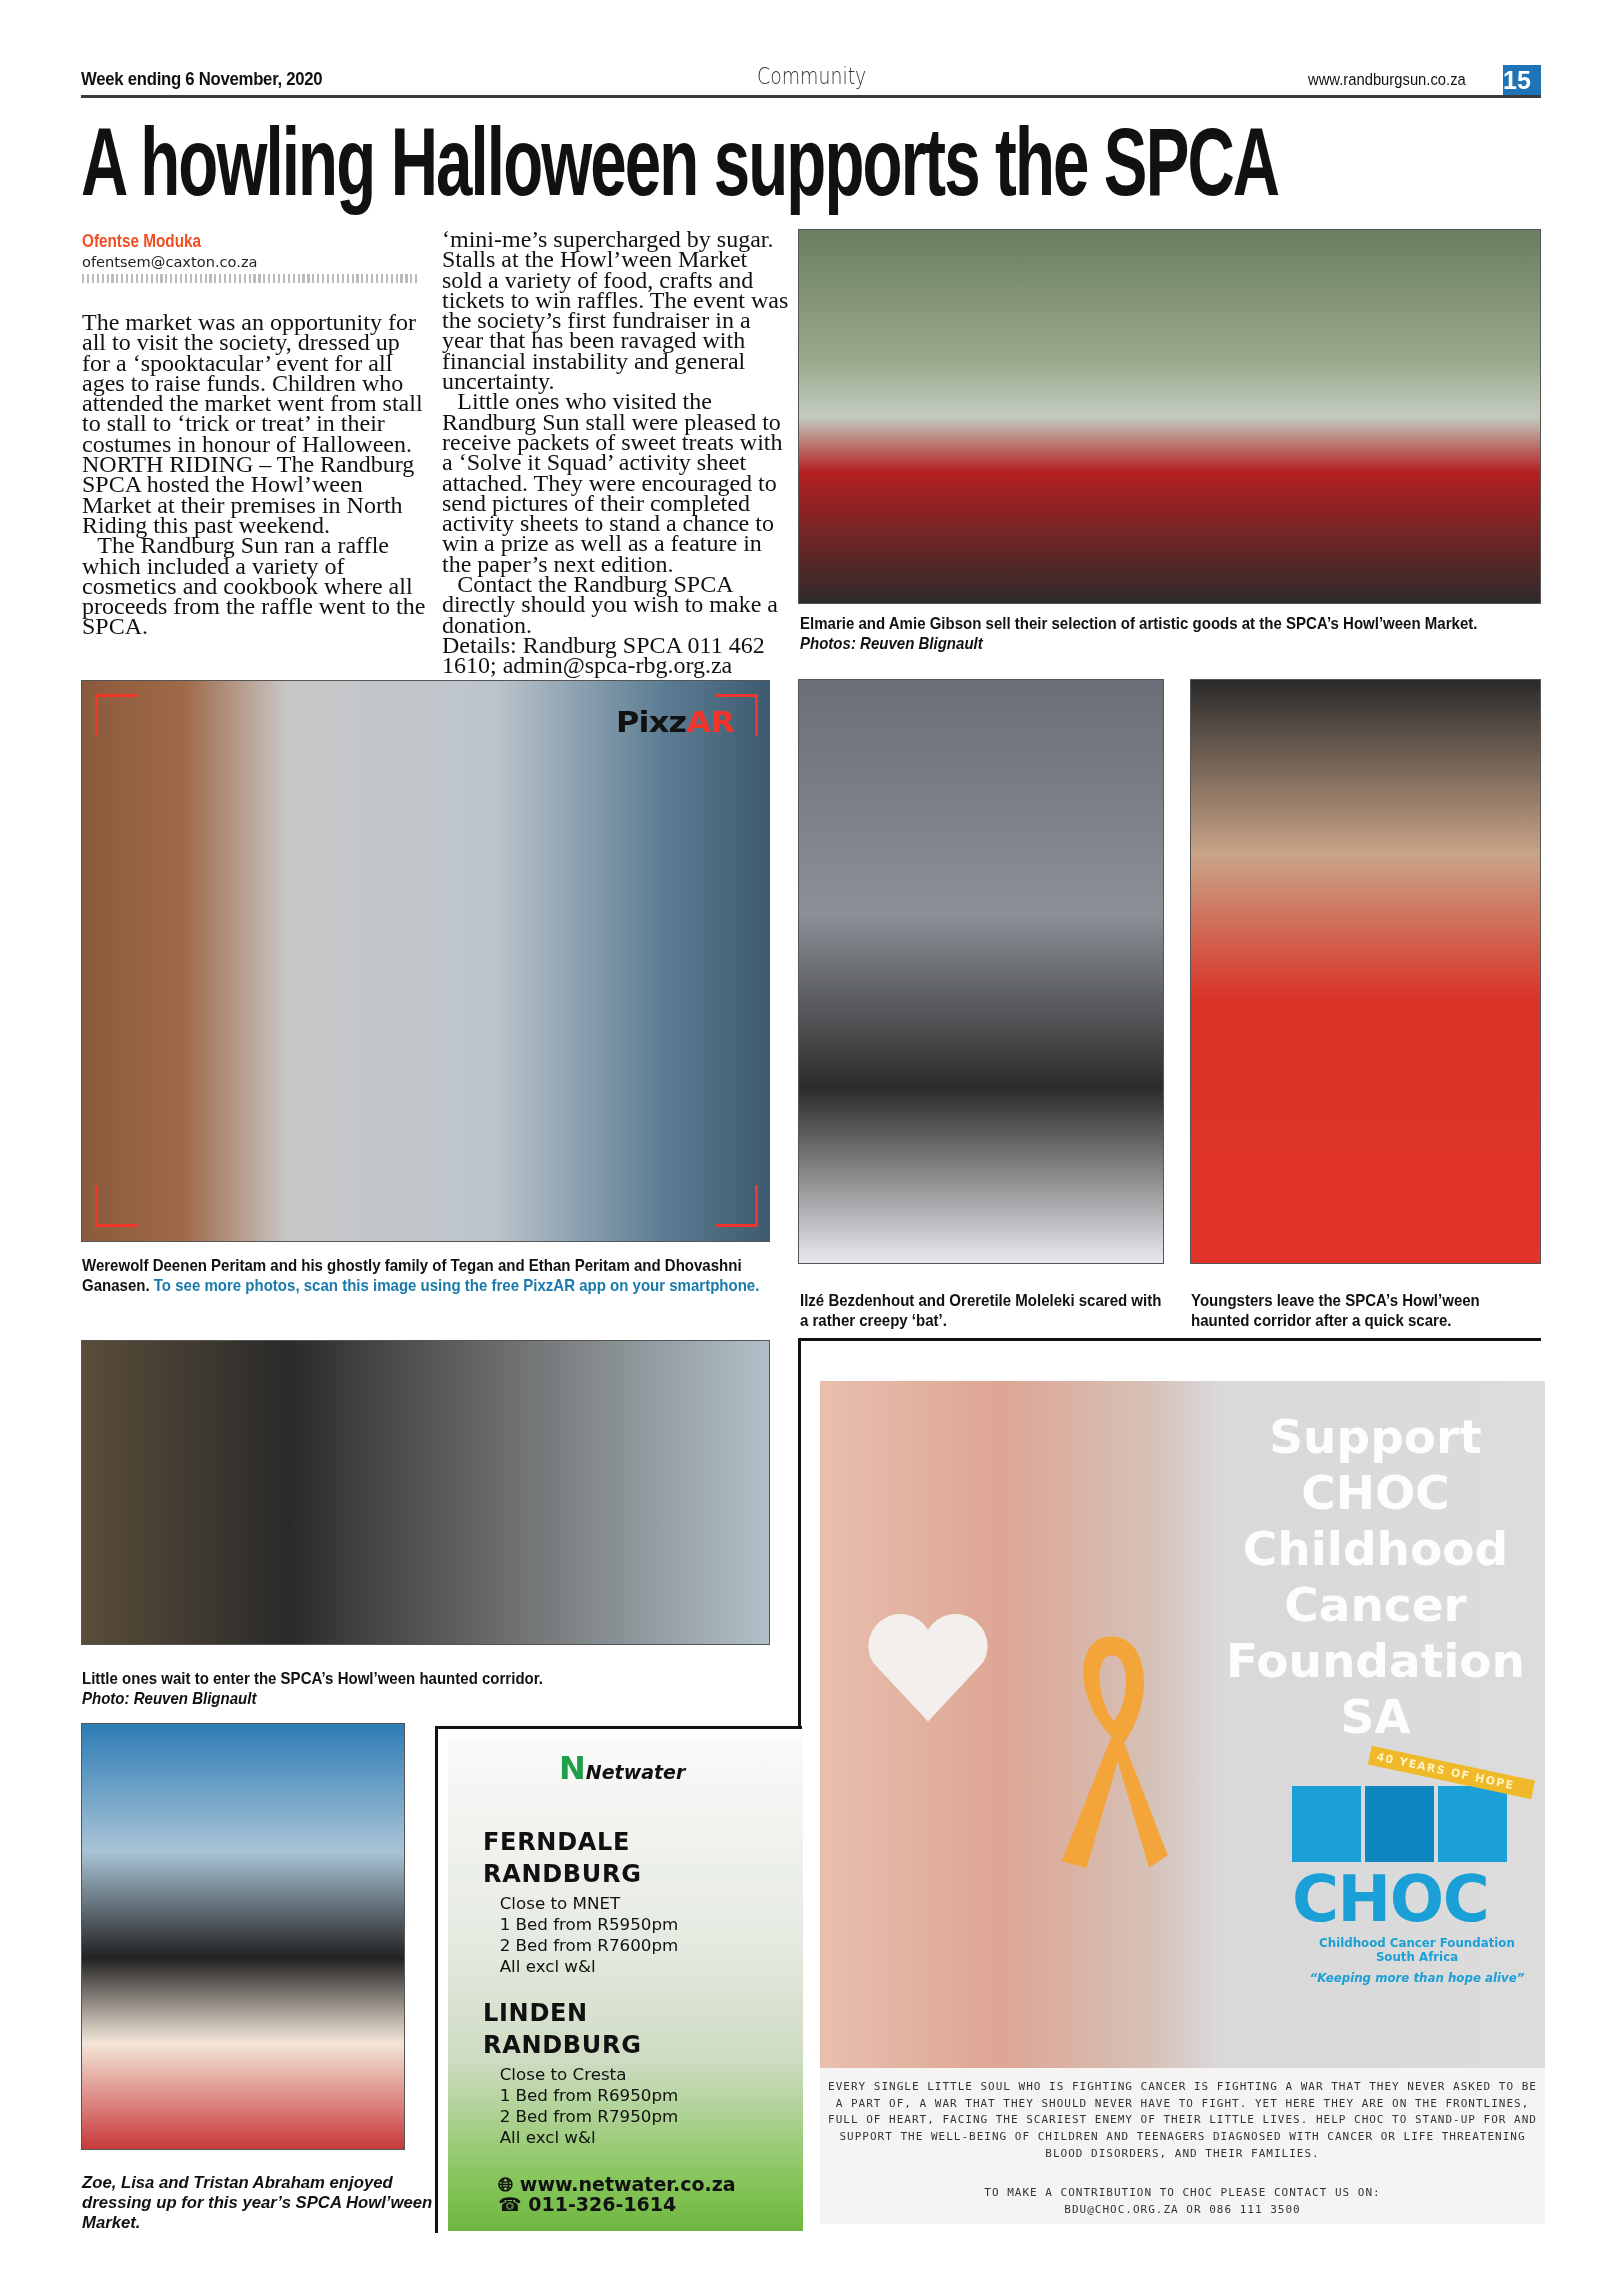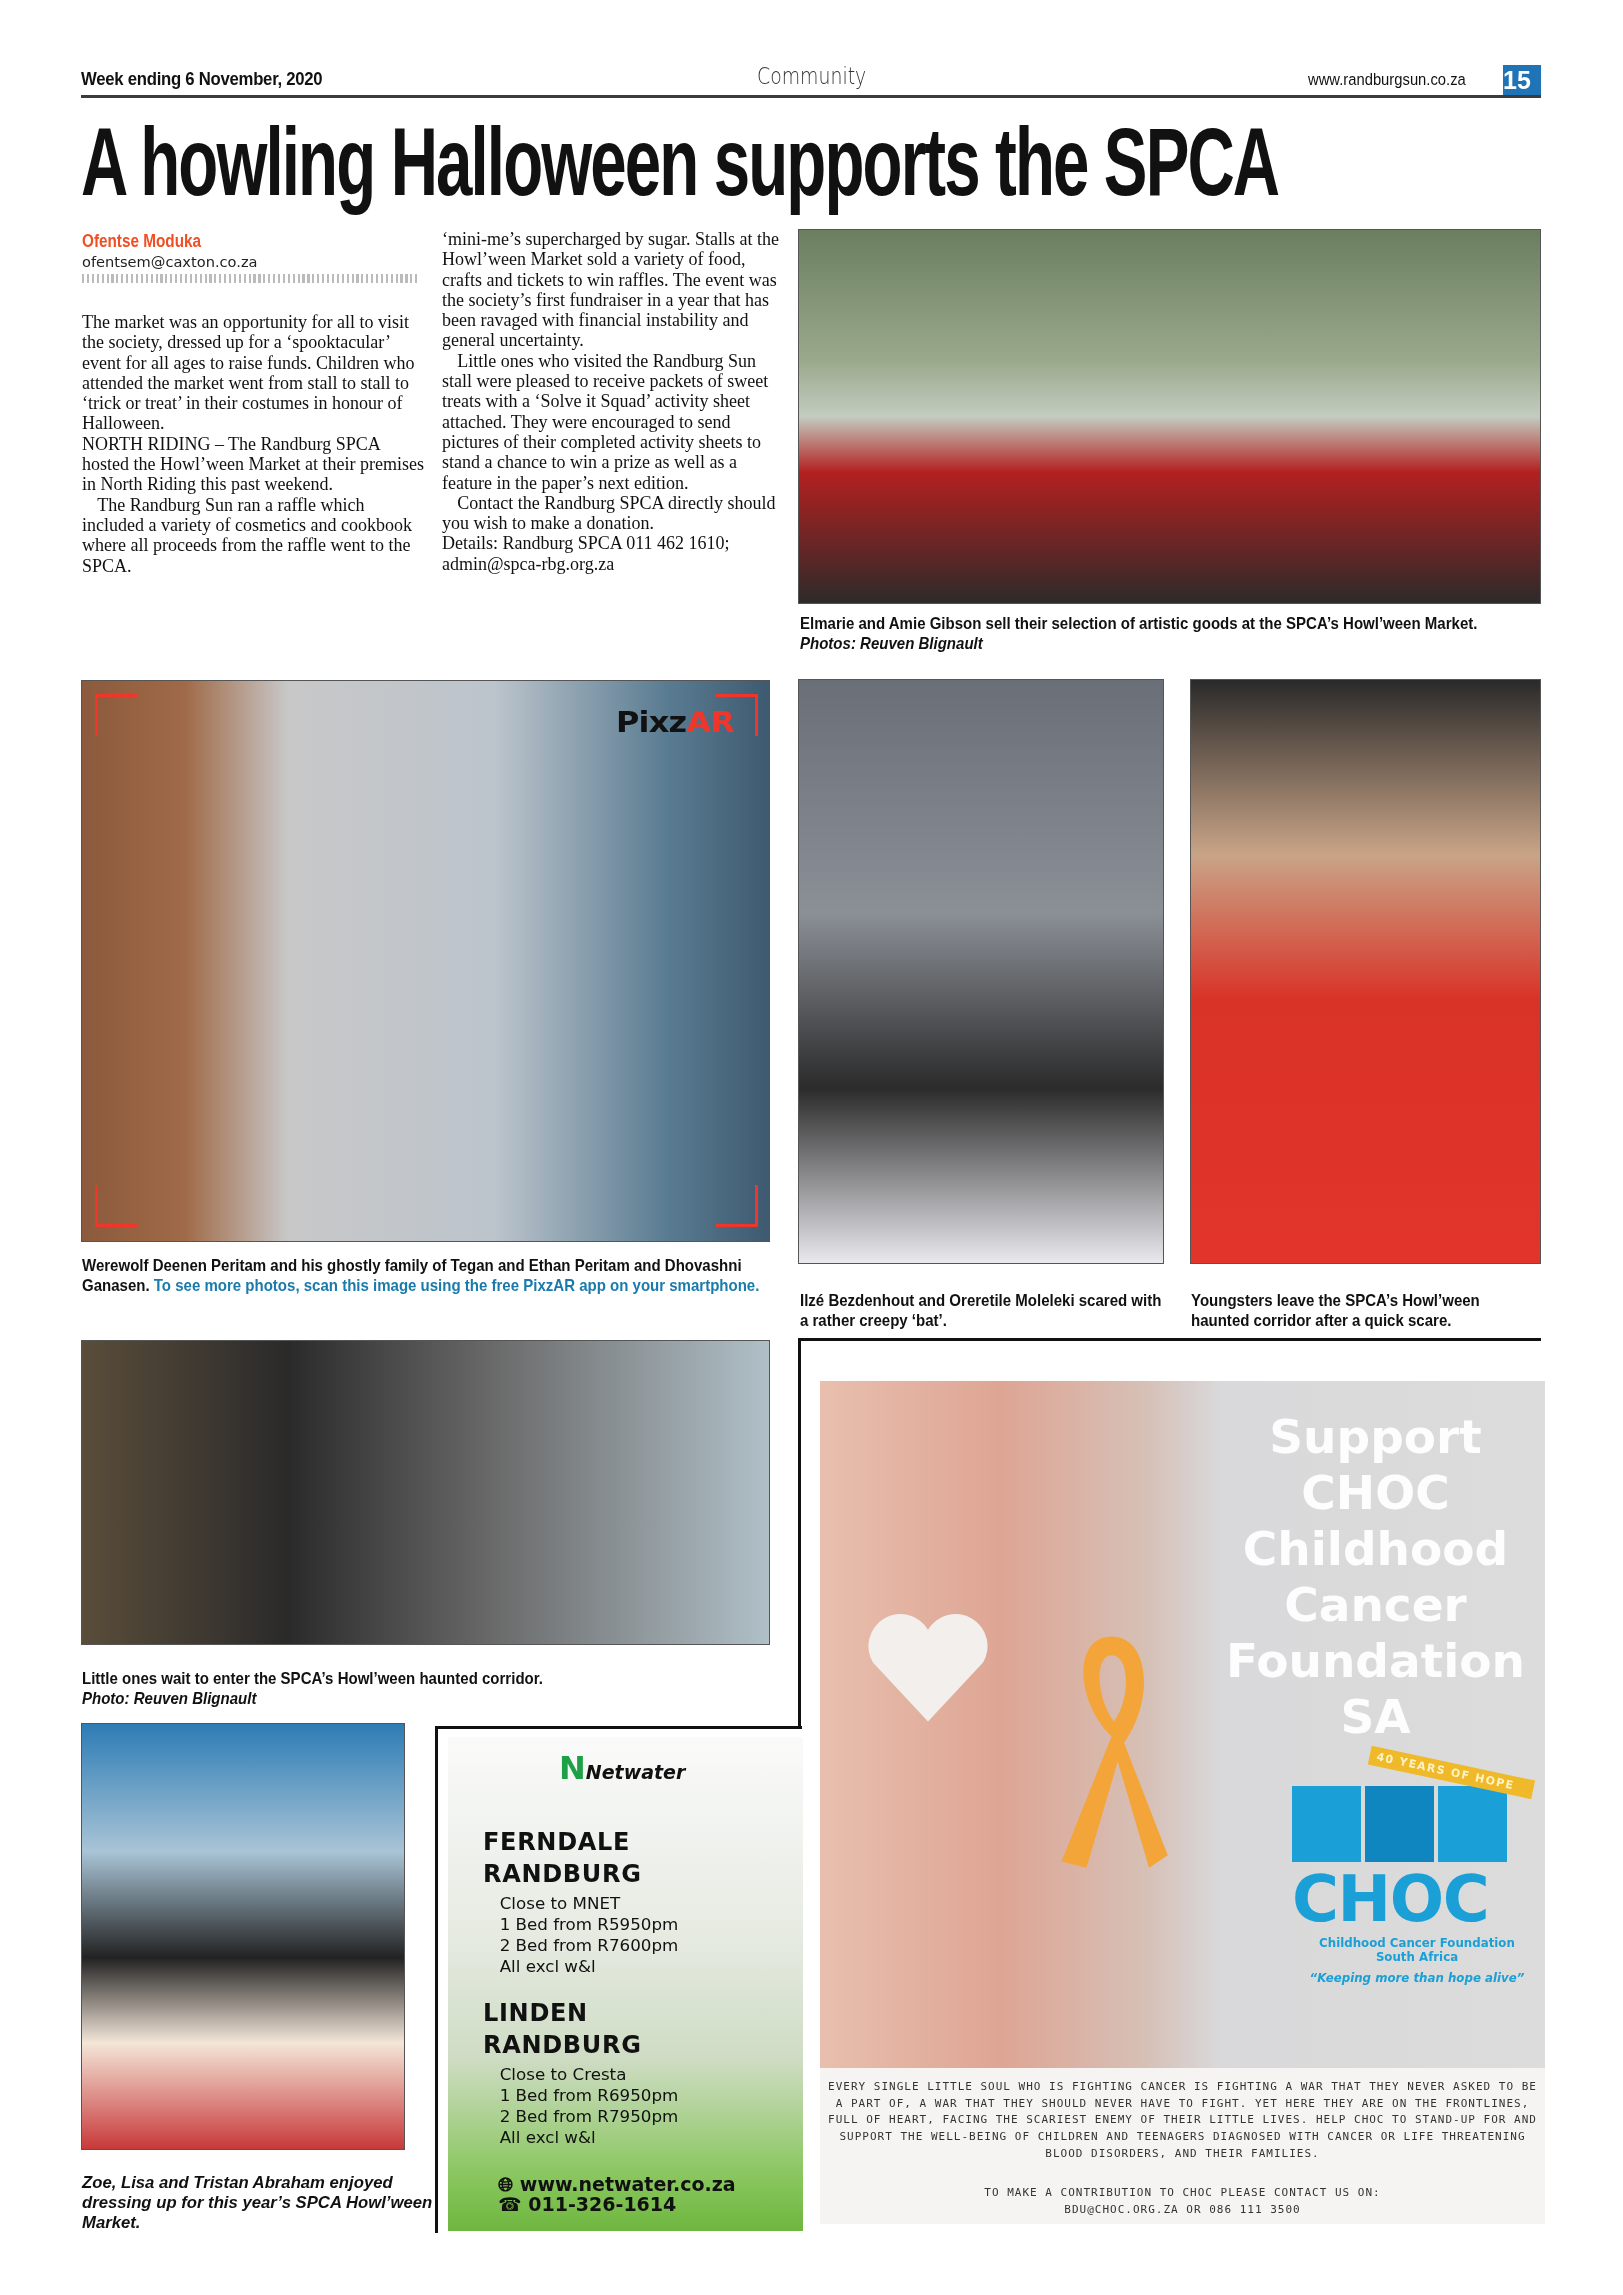--- a/index.html
+++ b/index.html
@@ -9,21 +9,21 @@
   .hdr-date{left:81px;top:68px;font:bold 19px "Liberation Sans",sans-serif;letter-spacing:-0.3px;transform:scaleX(0.88);transform-origin:left;}
   .hdr-section{left:757px;top:62px;font:23.6px "DejaVu Sans",sans-serif;color:#333;transform:scaleX(0.8);transform-origin:left;font-weight:300;}
   .hdr-url{left:1308px;top:69px;font:17.4px "Liberation Sans",sans-serif;transform:scaleX(0.85);transform-origin:left;}
   .hdr-page{left:1503px;top:65px;width:38px;height:30.5px;background:#1f73b7;color:#fff;font:bold 25px "Liberation Sans",sans-serif;text-align:left;line-height:30.5px;}
   .hdr-rule{left:81px;top:95px;width:1460px;height:2.8px;background:#3b3b3b;}
   .headline{left:81px;top:110px;font:bold 97px "Liberation Sans",sans-serif;letter-spacing:-2.8px;white-space:nowrap;transform:scaleX(0.675);transform-origin:left top;line-height:104px;}
   
   .byline{left:82px;top:231px;font:bold 18px "Liberation Sans",sans-serif;color:#f04e23;transform:scaleX(0.85);transform-origin:left;}
   .email{left:82px;top:253px;font:14.6px "DejaVu Sans",sans-serif;color:#222;}
   .ticks{left:82px;top:274px;width:335px;height:9px;background:repeating-linear-gradient(90deg,#bbb 0 2.1px,transparent 2.1px 4.9px);}
-  .col{font-size:18px;line-height:20.3px;width:347px;}
+  .col{font-size:24px;line-height:20.3px;width:347px;}
   .col p{margin:0;}
   .col p.ind{text-indent:15.3px;}
   .col1{left:82px;top:312px;}
   .col2{left:442px;top:229px;}
   
   .photo{overflow:hidden;border:1.4px solid #555;box-sizing:border-box;}
   .caption{font:bold 16.7px "Liberation Sans",sans-serif;line-height:20px;transform:scaleX(0.9);transform-origin:left top;}
   .caption .blue{color:#1a7aab;}
   .caption i{font-style:italic;}
   .ph-elmarie{left:798px;top:229px;width:743px;height:375px;background:linear-gradient(180deg,#6b7e60 0%,#9aa98c 35%,#c3ccc0 50%,#b32020 65%,#2d2a2a 100%);}

